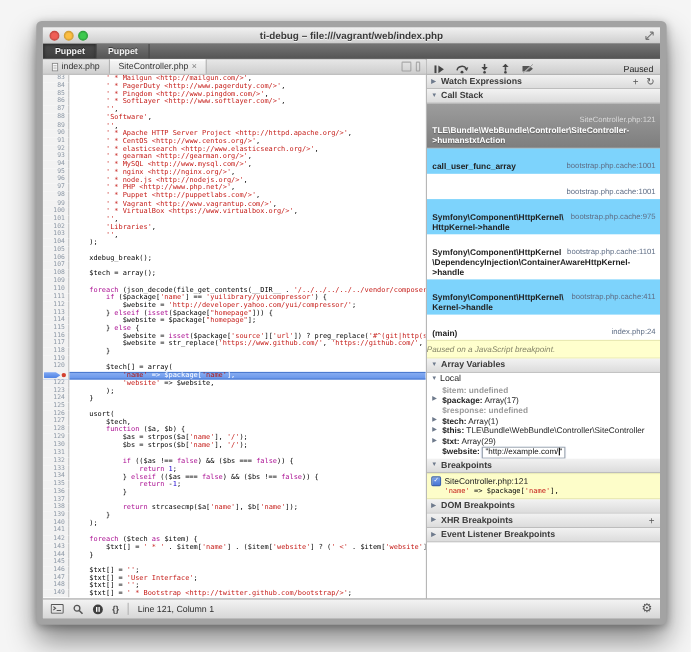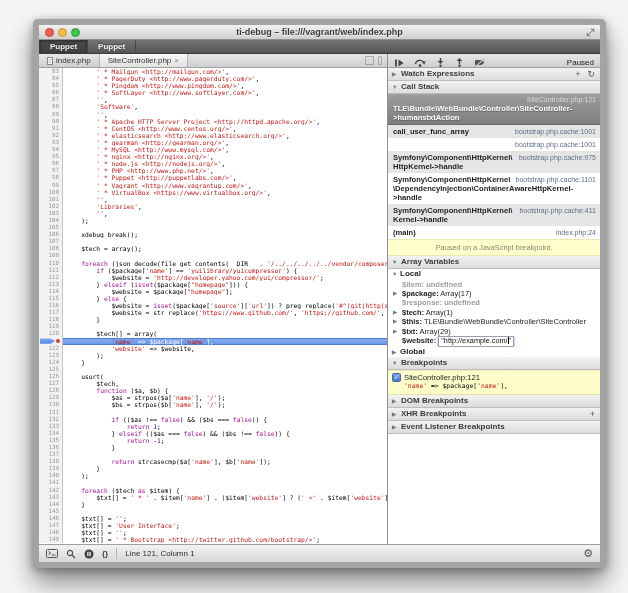--- a/index.html
+++ b/index.html
@@ -45,29 +45,29 @@
   .sidebar{width:212px;flex:0 0 212px;display:flex;flex-direction:column;background:#fff;min-height:0}
   .dbgbar{height:13px;flex:0 0 13px;background:linear-gradient(#e7e7e7,#cecece);border-bottom:1px solid #9f9f9f;display:flex;align-items:flex-end;padding:0 6px;gap:10px}
   .dbtn{display:flex;align-items:center}
   .paused{margin-left:auto;font-size:8px;color:#1d1d1d}
   .sections{flex:1;overflow:hidden;font-size:8px;min-height:0}
   .shead{height:12px;line-height:12px;background:linear-gradient(#f2f2f2,#dcdcdc);border-bottom:1px solid #bdbdbd;font-weight:bold;color:#3b3b3b;padding-left:13px;position:relative;font-size:8px}
   .shead + .shead{border-top:0}
   .tri{color:#6e7a8c;font-size:5.5px}
   .shead .tri{position:absolute;left:4px;top:0}
   .hbtns{position:absolute;right:5px;top:0;display:flex;gap:7px;font-weight:normal;color:#555;font-size:9px}
-  .frame{position:relative;padding:2px 4px 2px 5px;overflow:hidden}
-  .frame.alt{background:#e5e5e5}
+  .frame{position:relative;padding:12px 4px 2px 5px;overflow:hidden}
+  .frame.alt{background:#7dd3fc}
   .frame.sel{background:linear-gradient(#9d9d9d,#7e7e7e);border-bottom:1px solid #6a6a6a}
   .fname{font-weight:bold;color:#1f1f1f;font-size:7.6px;line-height:9px;overflow-wrap:break-word}
   .frame.sel .fname{color:#fff;text-shadow:0 1px 1px rgba(0,0,0,.35)}
   .floc{float:right;color:#5e6d85;font-size:7px;line-height:9px;margin-left:5px}
   .selloc{text-align:right;color:#d8d8d8;font-size:7px;line-height:8px}
-  .pausedmsg{background:#ffffcd;border-top:1px solid #e9e9b2;border-bottom:1px solid #e9e9b2;color:#86866a;text-align:center;font-size:7.4px;padding:3px 0}
-  .grphead{font-weight:bold;color:#1f1f1f;padding-left:12px;position:relative;line-height:10.5px;font-size:8px}
+  .pausedmsg{background:#ffffcd;border-top:1px solid #e9e9b2;border-bottom:1px solid #e9e9b2;color:#86866a;font-style:italic;text-align:left;font-size:7.4px;padding:3px 0}
+  .grphead{font-weight:normal;color:#1f1f1f;padding-left:12px;position:relative;line-height:10.5px;font-size:8px}
   .grphead .tri{position:absolute;left:4px}
   .svar{padding-left:14px;position:relative;line-height:9.4px;font-size:7.5px;color:#1f1f1f;white-space:nowrap;overflow:hidden}
   .svar .tri{position:absolute;left:5px}
   .vn{font-weight:bold}
   .svar.muted .vn,.svar.muted .vv{color:#9b9b9b;font-weight:bold}
   .vv{color:#1f1f1f}
   .editbox{display:inline-block;border:1px solid #97a1ad;box-shadow:0 0 2px rgba(95,130,200,.9);background:#fff;padding:0 2px;font-size:7.3px;line-height:8.6px;color:#111}
   .caret{display:inline-block;width:1px;height:6.5px;background:#000;vertical-align:-1px}
   .bpitem{background:#fdfdc9;border-top:1px solid #ecedb8;border-bottom:1px solid #e2e2ab;padding:2px 4px 2.5px}
   .bptop{display:flex;align-items:center;gap:3px}
@@ -277,24 +277,20 @@
         </div>
         <div>
             <div class="svar muted"><span class="vn">$item:</span> <span class="vv">undefined</span></div>
             <div class="svar"><span class="tri">▶</span><span class="vn">$package:</span> <span class="vv">Array(17)</span></div>
             <div class="svar muted"><span class="vn">$response:</span> <span class="vv">undefined</span></div>
             <div class="svar"><span class="tri">▶</span><span class="vn">$tech:</span> <span class="vv">Array(1)</span></div>
             <div class="svar"><span class="tri">▶</span><span class="vn">$this:</span> <span class="vv">TLE\Bundle\WebBundle\Controller\SiteController</span></div>
             <div class="svar"><span class="tri">▶</span><span class="vn">$txt:</span> <span class="vv">Array(29)</span></div>
             <div class="svar"><span class="vn">$website:</span> <span class="editbox">"http://example.com/<span class="caret"></span>"</span></div>
           </div>
-        <div class="grphead">
-          <span class="tri">▶</span>
-          <span>Global</span>
-        </div>
 
         <div class="shead">
           <span class="tri">▼</span>
           <span>Breakpoints</span>
         </div>
         <div>
             <div class="bpitem">
               <div class="bptop">
                 <span class="bpcheck">✓</span>
                 <span class="bploc">SiteController.php:121</span>

